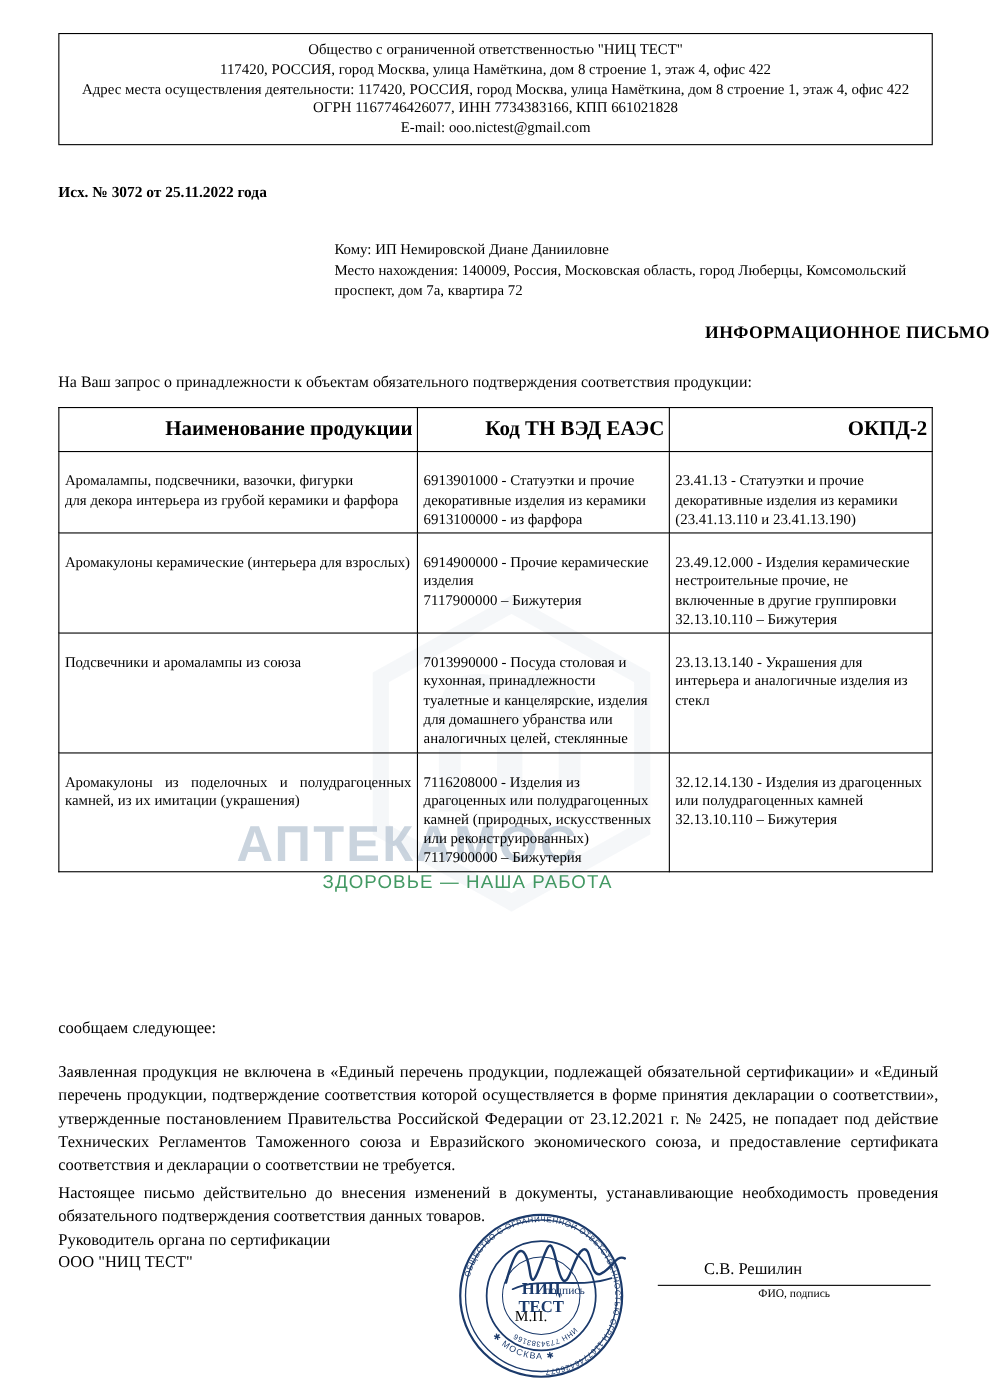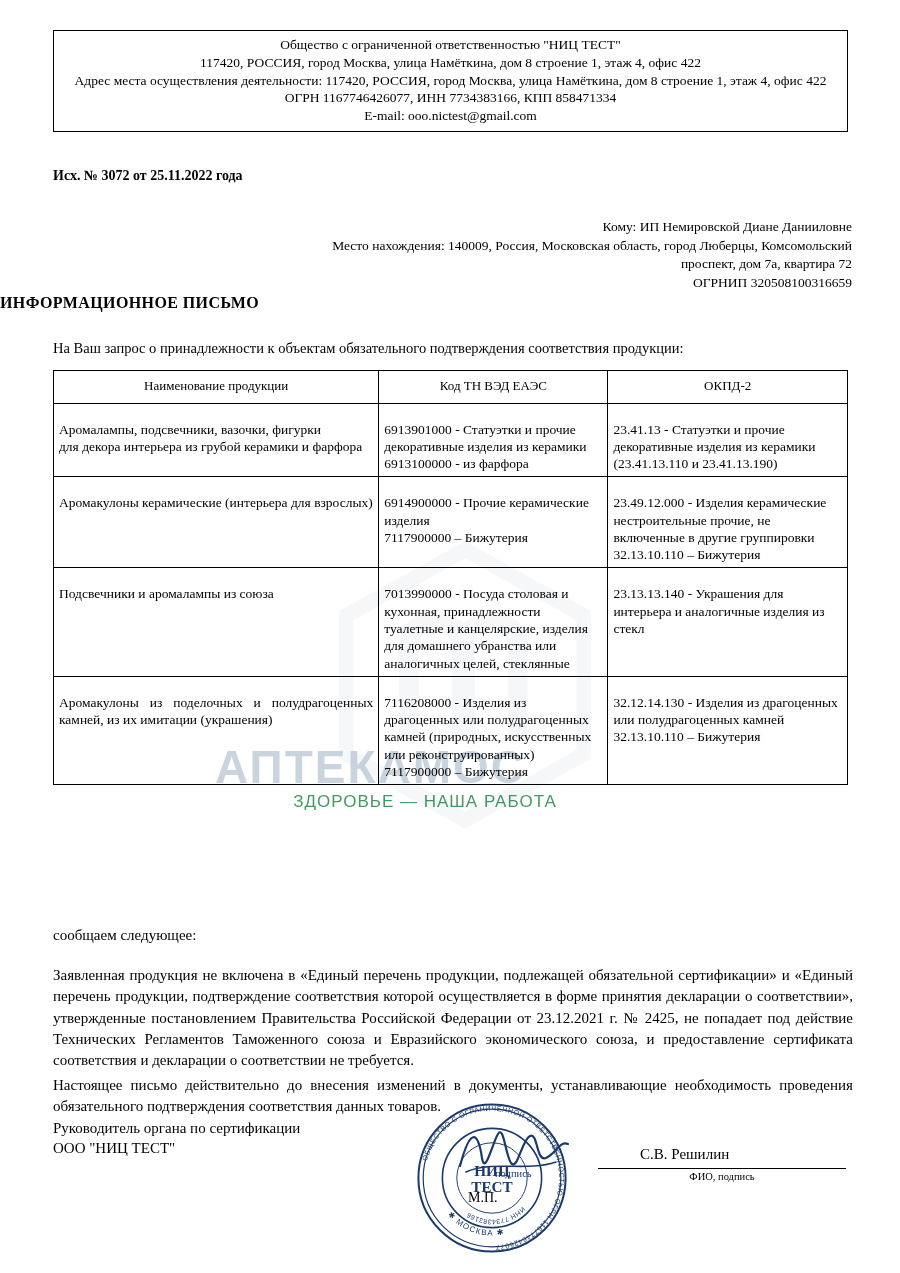--- a/index.html
+++ b/index.html
@@ -80,33 +80,33 @@
   .header-box div { white-space: normal; }
   .outgoing {
     position: absolute;
     left: 53px;
     top: 168px;
     font-size: 14px;
     font-weight: bold;
   }
   .addressee {
     position: absolute;
-    right: 48px;
+    right: 36px;
     top: 218px;
     width: 560px;
-    text-align: right;
+    text-align: left;
     font-size: 13.5px;
     line-height: 1.38;
   }
   .doc-title {
     position: absolute;
     left: 0;
     top: 294px;
     width: 900px;
-    text-align: left;
+    text-align: right;
     font-size: 16px;
     font-weight: bold;
     letter-spacing: 0.4px;
   }
   .intro {
     position: absolute;
     left: 53px;
     top: 340px;
     width: 800px;
     font-size: 14.5px;
@@ -123,23 +123,23 @@
   }
   table.products th,
   table.products td {
     border: 1px solid #000;
     vertical-align: top;
     padding: 17px 5px 4px 5px;
     line-height: 1.28;
     background: transparent;
   }
   table.products th {
-    text-align: center;
-    font-weight: normal;
-    font-size: 13px;
+    text-align: right;
+    font-weight: bold;
+    font-size: 19px;
     padding: 7px 4px 8px 4px;
   }
   td.col1 { width: 330px; text-align: justify; }
   td.col2 { width: 225px; }
   td.col3 { width: 238px; }
   .body-text {
     position: absolute;
     left: 53px;
     width: 800px;
     font-size: 15px;
@@ -221,30 +221,29 @@
   </svg>
   <div class="watermark-text">АПТЕКАМОС</div>
   <div class="watermark-sub">ЗДОРОВЬЕ — НАША РАБОТА</div>
 
   <div class="content">
 
     <div class="header-box">
       <div>Общество с ограниченной ответственностью "НИЦ ТЕСТ"</div>
       <div>117420, РОССИЯ, город Москва, улица Намёткина, дом 8 строение 1, этаж 4, офис 422</div>
       <div>Адрес места осуществления деятельности: 117420, РОССИЯ, город Москва, улица Намёткина, дом 8 строение 1, этаж 4, офис 422</div>
-      <div>ОГРН 1167746426077, ИНН 7734383166, КПП 858471334</div>
+      <div>ОГРН 1167746426077, ИНН 7734383166, КПП 661021828</div>
       <div>E-mail: ooo.nictest@gmail.com</div>
     </div>
 
     <div class="outgoing">Исх. № 3072 от 25.11.2022 года</div>
 
     <div class="addressee">
       <div>Кому: ИП Немировской Диане Данииловне</div>
       <div>Место нахождения: 140009, Россия, Московская область, город Люберцы, Комсомольский проспект, дом 7а, квартира 72</div>
-      <div>ОГРНИП 320508100316659</div>
     </div>
 
     <div class="doc-title">ИНФОРМАЦИОННОЕ ПИСЬМО</div>
 
     <div class="intro">На Ваш запрос о принадлежности к объектам обязательного подтверждения соответствия продукции:</div>
 
     <table class="products">
       <thead>
         <tr>
           <th class="col1">Наименование продукции</th>

